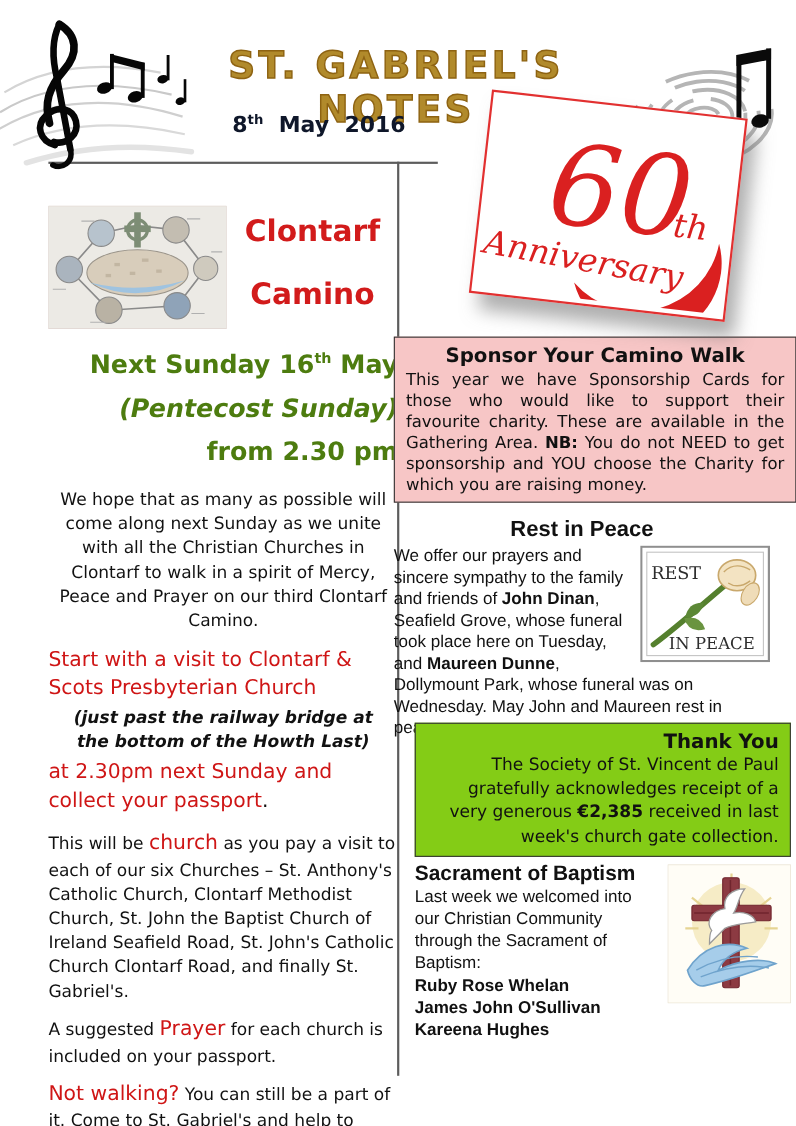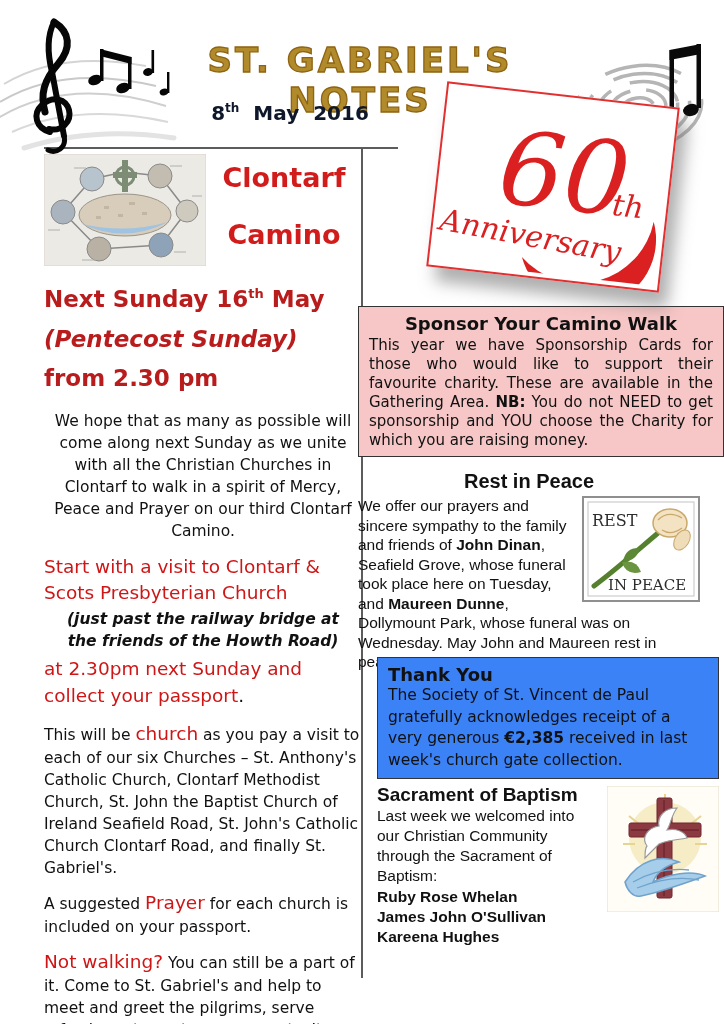--- a/index.html
+++ b/index.html
@@ -10,46 +10,46 @@
   .title{left:148px;top:40px;width:424px;text-align:center;font-size:34px;font-weight:bold;
          letter-spacing:3px;color:#b18a2b;-webkit-text-stroke:1.3px #8e6312;}
   .date{left:150px;top:101px;width:280px;text-align:center;font-size:20px;font-weight:bold;
         color:#0f172a;word-spacing:7px;}
   .date sup{font-size:12px;}
   
   .hline{left:44px;top:147px;width:354px;height:2px;background:#5c5c5c;}
   .vline{left:361px;top:147px;width:2px;height:831px;background:#5c5c5c;}
   
   .leftcol{left:44px;top:154px;width:318px;}
-  .camino-row{display:flex;align-items:flex-start;}
+  .camino-row{display:flex;align-items:flex-start;margin-top:33px;}
   .camino-head{flex:1;text-align:center;color:#d21b1b;font-weight:bold;font-size:27px;
                padding-top:10px;line-height:1.0;}
   .camino-head .l2{margin-top:30px;}
-  .when{margin-top:14px;text-align:left;color:#b91c1c;font-weight:bold;font-size:23px;line-height:1.72;}
+  .when{margin-top:14px;text-align:right;color:#4d7c0f;font-weight:bold;font-size:23px;line-height:1.72;}
   .when sup{font-size:13px;}
   .when .it{font-style:italic;}
   .p{font-size:15.5px;line-height:1.42;margin:11px 0 0 0;}
   .center{text-align:center;}
   .redhead{font-size:18.5px;line-height:1.45;color:#cf1616;margin-top:12px;}
   .note{font-style:italic;font-weight:bold;font-size:15.5px;line-height:1.38;text-align:center;margin-top:2px;}
   .red-em{color:#cf1616;font-size:18.5px;}
   .black{color:#111;}
   
   .anniv{left:436px;top:94px;width:230px;height:182px;background:#fff;border:2px solid #e23030;
          transform:rotate(6.5deg);box-shadow:10px 14px 16px rgba(110,110,110,.55);z-index:3;overflow:hidden;}
   .box{box-sizing:border-box;border:1.5px solid #333;padding:6px 10px;}
   .sponsor{left:358px;top:306px;width:366px;background:#f7c6c6;}
   .sponsor h3{margin:0 0 2px 0;text-align:center;font-size:18px;}
   .sponsor .body{font-size:15px;line-height:1.27;text-align:justify;}
   .sponsor .nb{font-weight:bold;}
   .rip{left:358px;top:470px;width:342px;font-family:"Liberation Sans",sans-serif;}
   .rip h3{margin:0 0 3px 0;text-align:center;font-size:20px;font-family:"Liberation Sans",sans-serif;}
   .rip .body{font-size:15.5px;line-height:1.26;}
   .rip .img{float:right;margin:0 0 4px 8px;}
-  .thanks{left:377px;top:657px;width:342px;background:#3b82f6;text-align:left;}
+  .thanks{left:377px;top:657px;width:342px;background:#84cc16;text-align:right;}
   .thanks h3{margin:0;font-size:18px;}
   .thanks .body{font-size:15.5px;line-height:1.4;}
   .bapt{left:377px;top:784px;width:342px;font-family:"Liberation Sans",sans-serif;}
   .bapt h3{margin:0;font-size:19px;font-family:"Liberation Sans",sans-serif;}
   .bapt .body{font-size:15.5px;line-height:1.3;}
   .bapt .img{float:right;margin:2px 0 0 8px;}
   .bapt .bname{font-weight:bold;}
   .phone{left:377px;top:926px;width:342px;background:#d7d8f7;border:1.5px solid #222;
          text-align:center;font-family:"Liberation Sans",sans-serif;font-size:15.5px;line-height:1.32;
          padding:4px 8px;box-sizing:border-box;}
@@ -158,21 +158,21 @@
       <div class="it">(Pentecost Sunday)</div>
       <div>from 2.30 pm</div>
     </div>
 
     <p class="p center">We hope that as many as possible will come along next Sunday as we unite with all the Christian Churches in Clontarf to walk in a spirit of Mercy, Peace and Prayer on our third Clontarf Camino.</p>
 
     <div class="redhead">Start with a visit to Clontarf &amp; Scots Presbyterian Church</div>
 
     <div class="note">
       <div>(just past the railway bridge at</div>
-      <div>the friends of the Howth Road)</div>
+      <div>the bottom of the Howth Last)</div>
     </div>
 
     <div class="redhead" style="margin-top:4px"><span>at 2.30pm next Sunday and collect your passport</span><span class="black">.</span></div>
 
     <p class="p"><span>This will be </span><span class="red-em">church</span><span> as you pay a visit to each of our six Churches – St. Anthony's Catholic Church, Clontarf Methodist Church, St. John the Baptist Church of Ireland Seafield Road, St. John's Catholic Church Clontarf Road, and finally St. Gabriel's.</span></p>
 
     <p class="p"><span>A suggested </span><span class="red-em">Prayer</span><span> for each church is included on your passport.</span></p>
 
     <p class="p"><span class="red-em">Not walking?</span><span> You can still be a part of it.  Come to St. Gabriel's and help to meet and greet the pilgrims, serve refreshments or stamp passports. It would be great to see you there!</span></p>
   </div>

